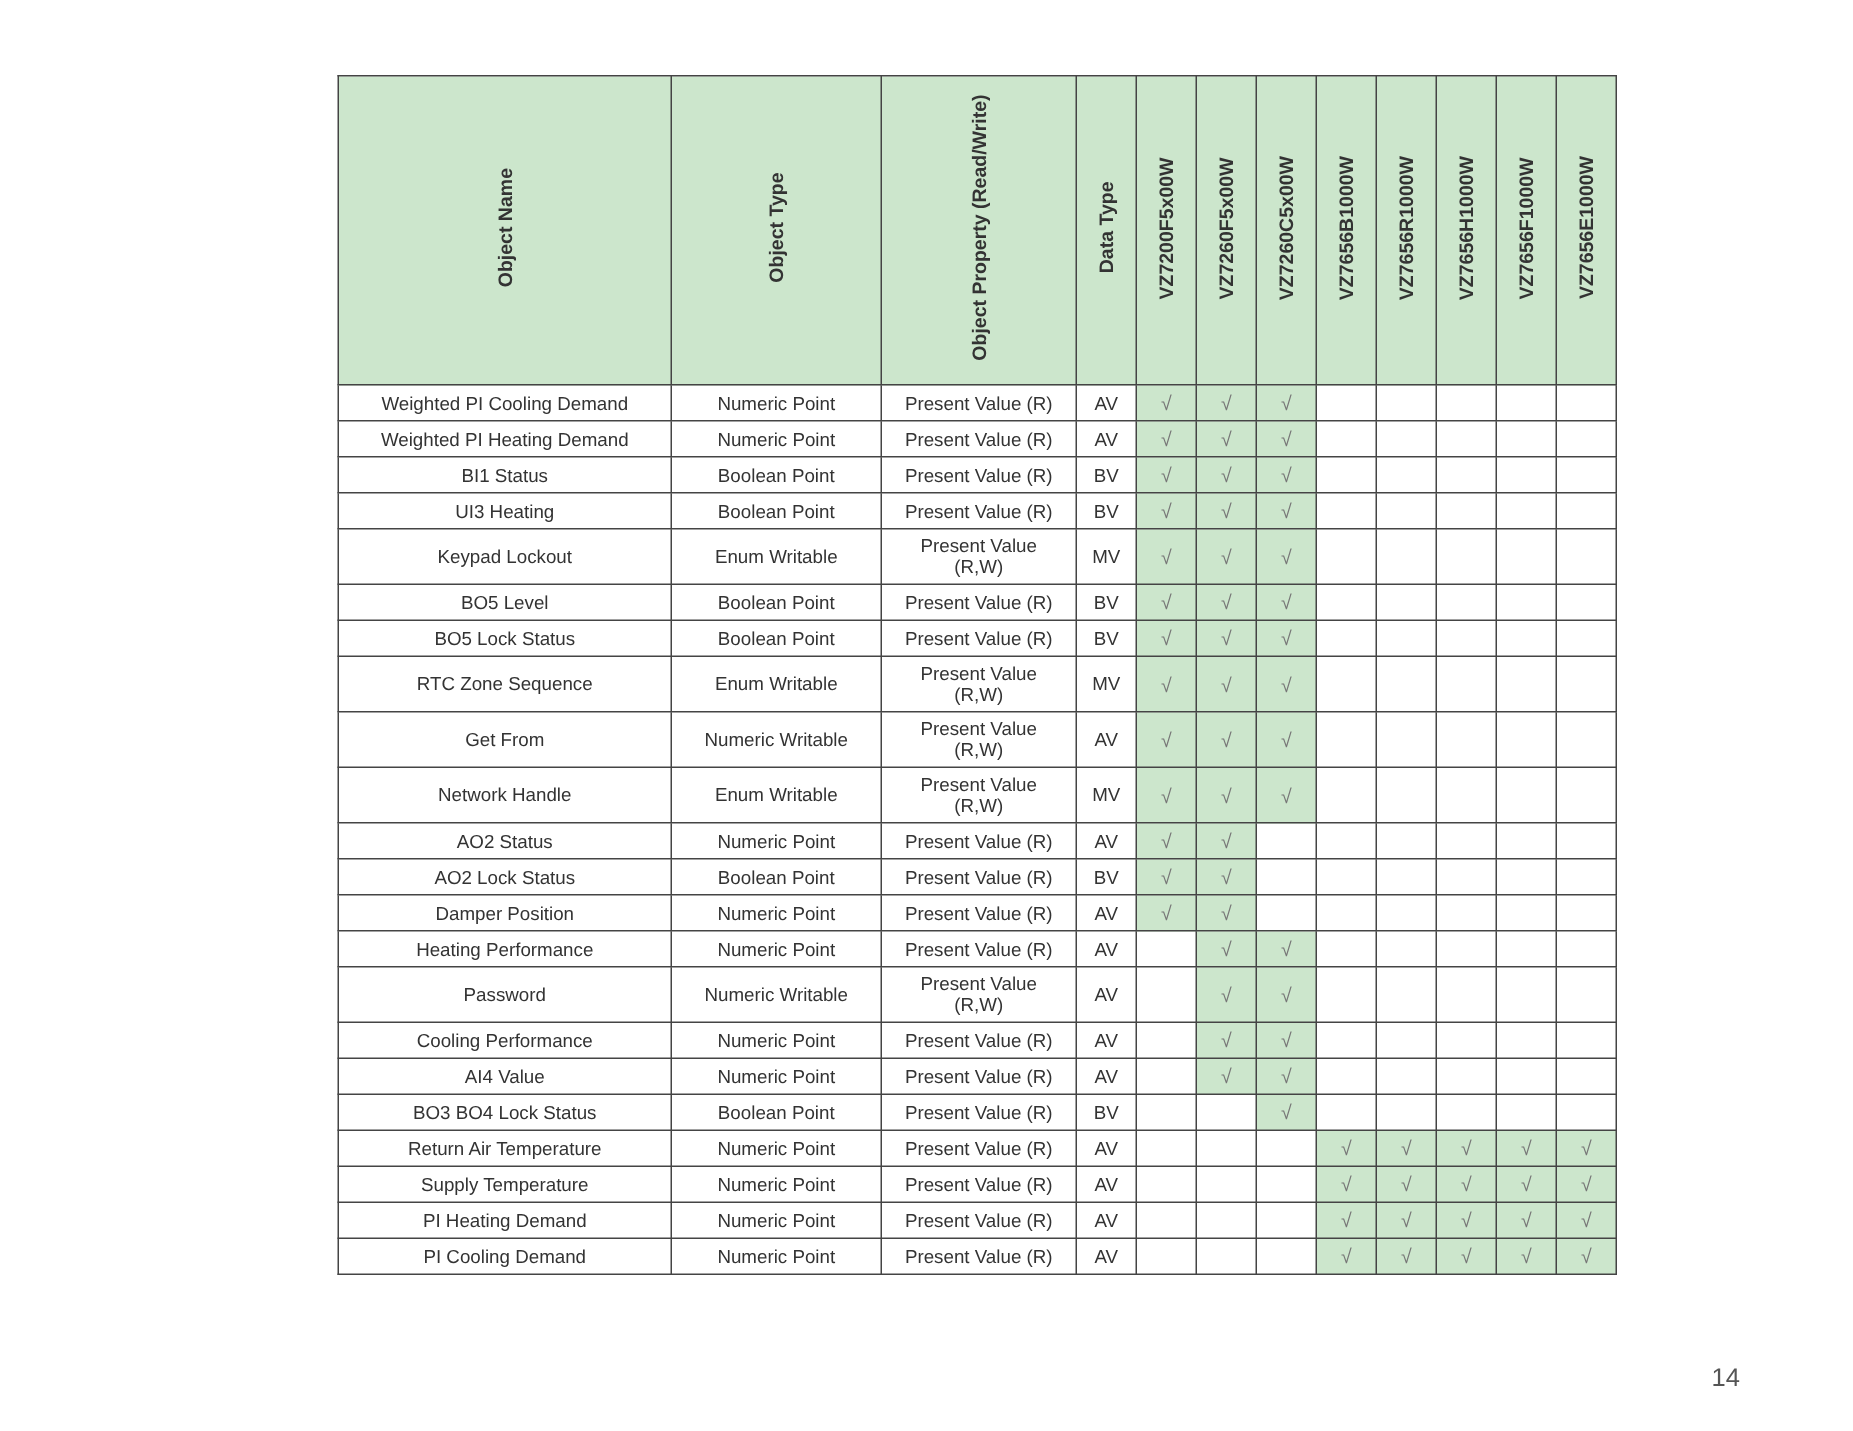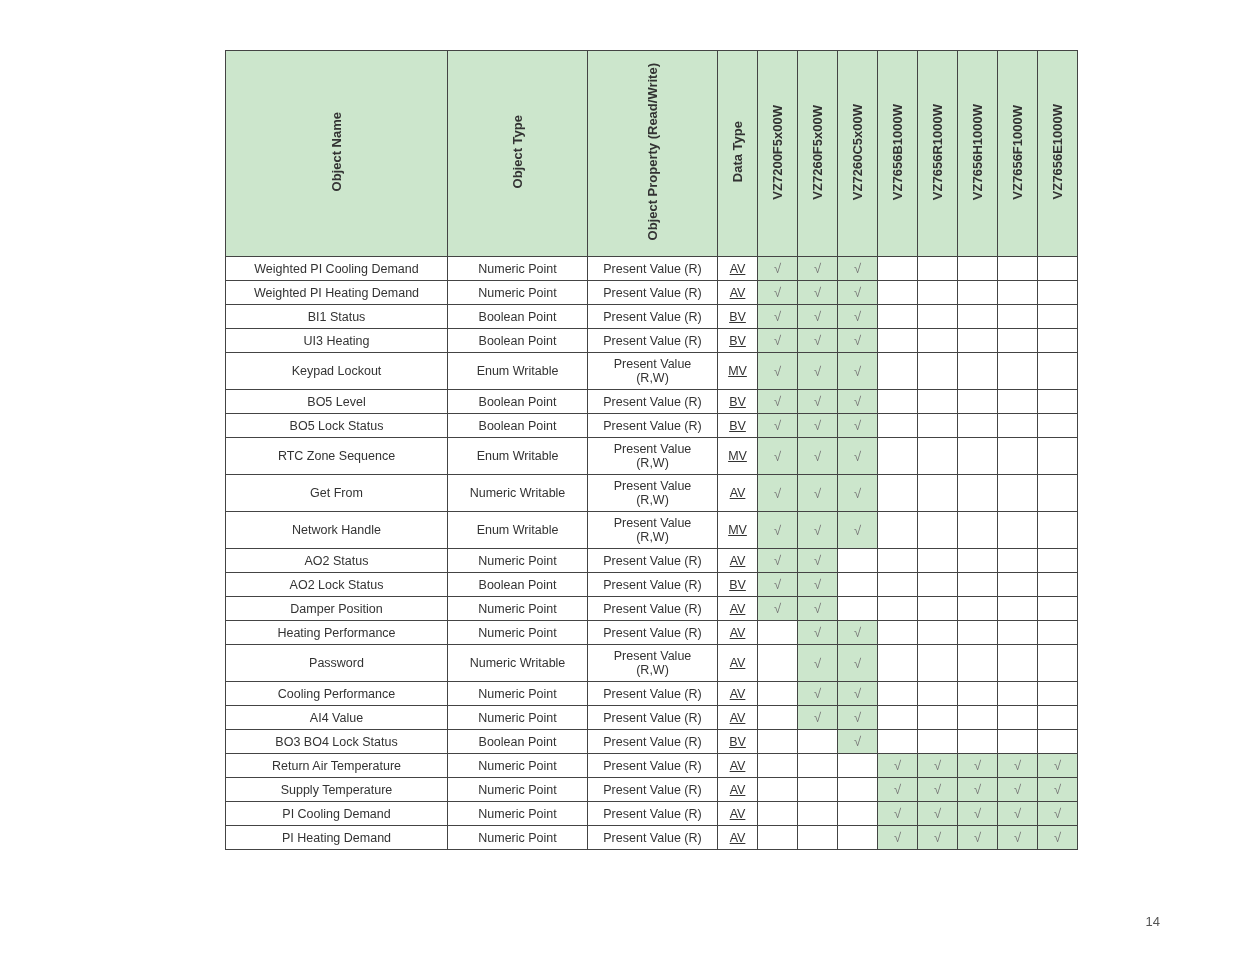--- a/index.html
+++ b/index.html
@@ -49,35 +49,34 @@
     width: 220px;
   }
   tbody td.type {
     width: 145px;
   }
   tbody td.prop {
     width: 125px;
   }
   tbody td.dtype {
     width: 38px;
-    text-decoration: underline;
   }
   tbody td.mark {
     width: 30px;
     color: #777;
     font-size: 13px;
   }
   tbody td.mark.has {
     background: #cce6cc;
   }
   .page-num {
     position: absolute;
     right: 75px;
     bottom: 25px;
-    font-size: 13px;
+    font-size: 17px;
     color: #555;
   }
   col.c-name { width: 222px; }
   col.c-type { width: 140px; }
   col.c-prop { width: 130px; }
   col.c-dtype { width: 40px; }
   col.c-mark { width: 40px; }
 </style>
 </head>
 <body>
@@ -390,35 +389,35 @@
           <td class="mark"></td>
           <td class="mark"></td>
           <td class="mark"></td>
           <td class="mark has">√</td>
           <td class="mark has">√</td>
           <td class="mark has">√</td>
           <td class="mark has">√</td>
           <td class="mark has">√</td>
         </tr>
         <tr>
+          <td class="name">PI Heating Demand</td>
+          <td class="type">Numeric Point</td>
+          <td class="prop">Present Value (R)</td>
+          <td class="dtype">AV</td>
+          <td class="mark"></td>
+          <td class="mark"></td>
+          <td class="mark"></td>
+          <td class="mark has">√</td>
+          <td class="mark has">√</td>
+          <td class="mark has">√</td>
+          <td class="mark has">√</td>
+          <td class="mark has">√</td>
+        </tr>
+        <tr>
           <td class="name">PI Cooling Demand</td>
-          <td class="type">Numeric Point</td>
-          <td class="prop">Present Value (R)</td>
-          <td class="dtype">AV</td>
-          <td class="mark"></td>
-          <td class="mark"></td>
-          <td class="mark"></td>
-          <td class="mark has">√</td>
-          <td class="mark has">√</td>
-          <td class="mark has">√</td>
-          <td class="mark has">√</td>
-          <td class="mark has">√</td>
-        </tr>
-        <tr>
-          <td class="name">PI Heating Demand</td>
           <td class="type">Numeric Point</td>
           <td class="prop">Present Value (R)</td>
           <td class="dtype">AV</td>
           <td class="mark"></td>
           <td class="mark"></td>
           <td class="mark"></td>
           <td class="mark has">√</td>
           <td class="mark has">√</td>
           <td class="mark has">√</td>
           <td class="mark has">√</td>

